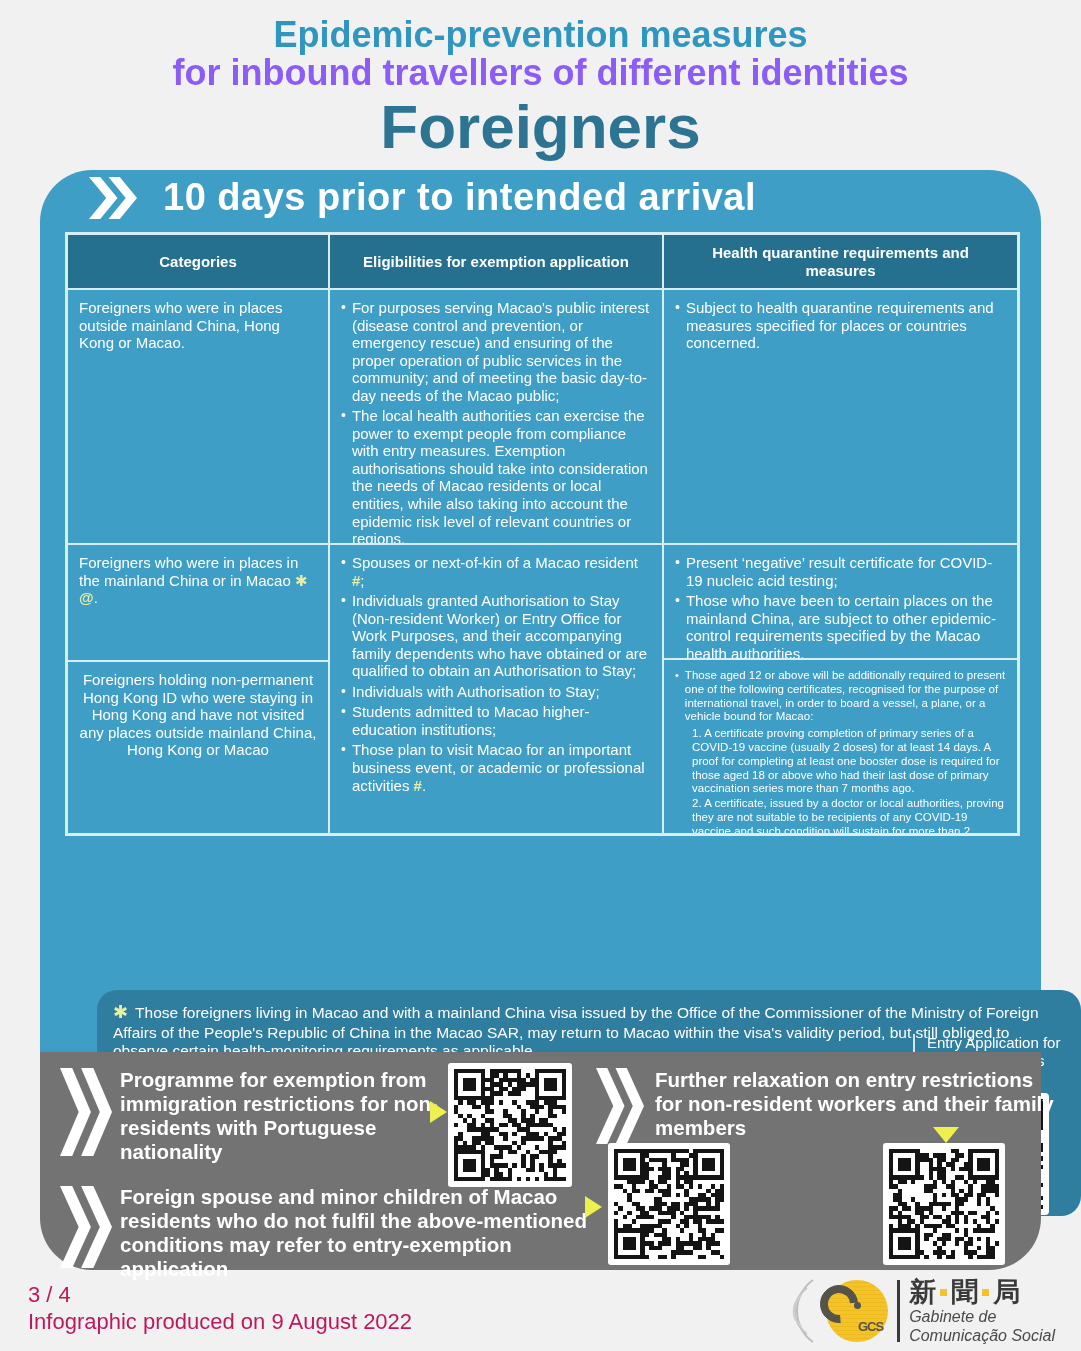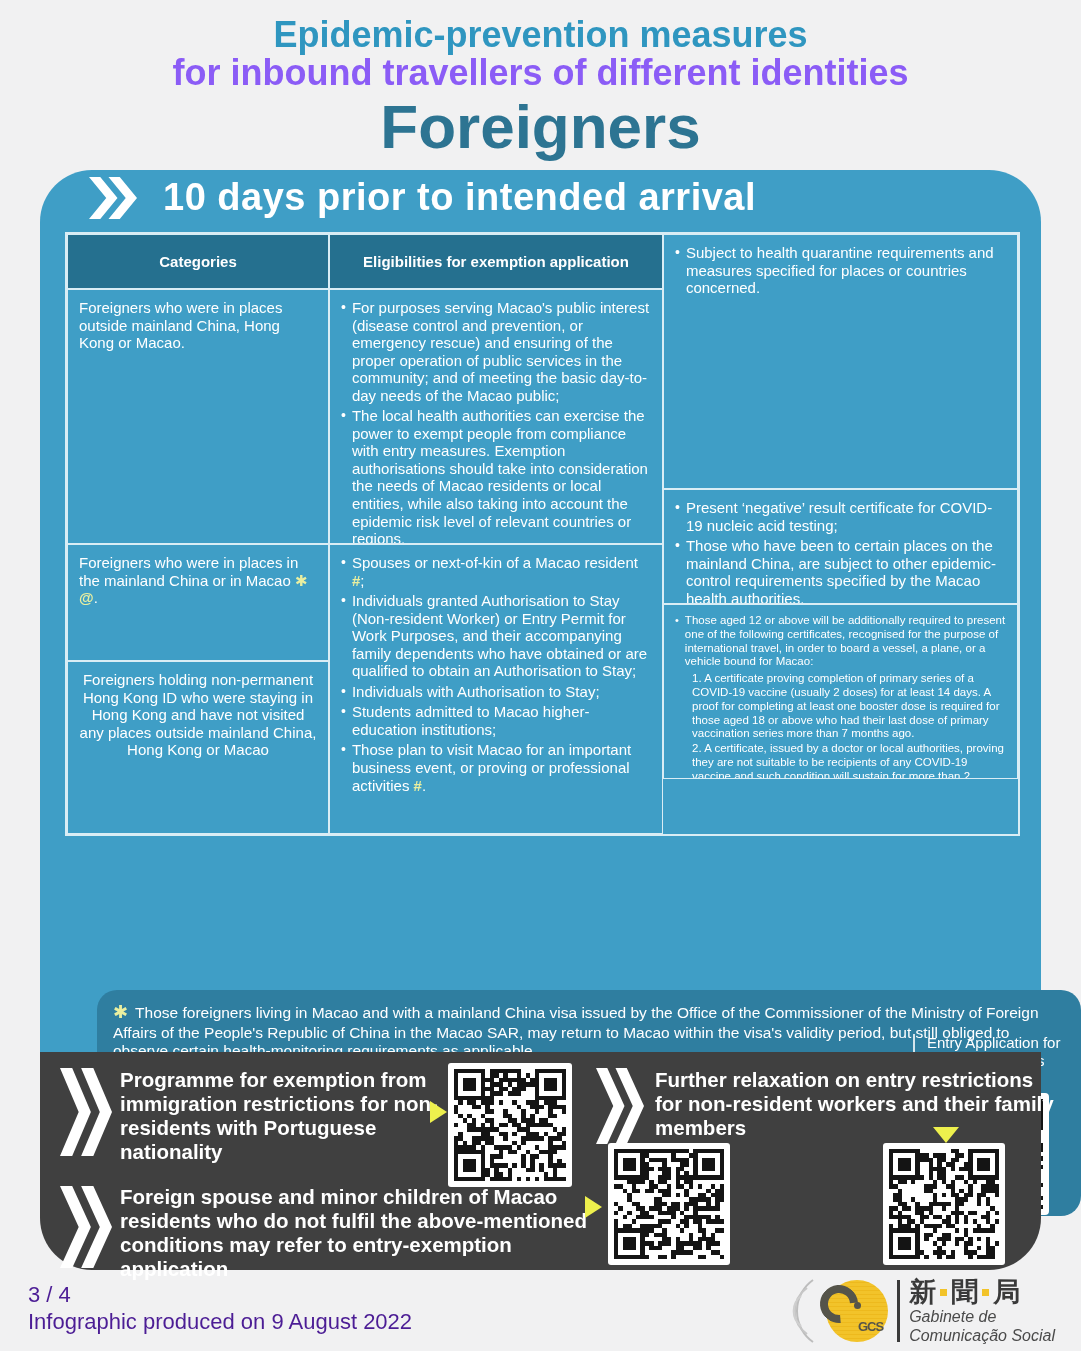--- a/index.html
+++ b/index.html
@@ -49,21 +49,21 @@
   .qr-entry { position:absolute; right:10px; top:44px; width:158px; height:172px;
               border-left:2px solid rgba(255,255,255,.8); padding-left:12px; }
   .qr-entry .lbl { font-size:15px; line-height:1.2; color:#fff; }
   .qr-frame { position:relative; width:122px; height:122px; background:#fff; border-radius:4px;
               padding:6px; margin-top:5px; }
   .qr-frame svg.qr { width:110px; height:110px; display:block; }
   .qr-logo { position:absolute; left:39px; top:39px; width:44px; height:44px; background:#fff; border-radius:6px; }
 
   
   .bottom { position:absolute; left:40px; top:1052px; width:1001px; height:218px;
-            background:#404040; border-radius:0 0 52px 52px; }
+            background:#737373; border-radius:0 0 52px 52px; }
   .link-text { position:absolute; color:#fff; font-weight:bold; font-size:20.5px; line-height:1.17; }
   .lt1 { left:80px;  top:16px;  width:318px; }
   .lt2 { left:615px; top:16px;  width:400px; }
   .lt3 { left:80px;  top:133px; width:475px; }
   .bchev { position:absolute; }
   .bc1 { left:20px;  top:16px; }
   .bc2 { left:556px; top:16px; }
   .bc3 { left:20px;  top:134px; }
   .tri-r { position:absolute; width:0; height:0;
            border-top:11px solid transparent; border-bottom:11px solid transparent;
@@ -80,21 +80,21 @@
   .qr-plain { position:absolute; background:#fff; padding:6px; border-radius:3px; }
   .qr-plain svg.qr { display:block; }
   .qp1 { left:408px; top:11px;  width:124px; height:124px; }
   .qp1 svg.qr { width:112px; height:112px; }
   .qp2 { left:568px; top:91px;  width:122px; height:122px; }
   .qp2 svg.qr { width:110px; height:110px; }
   .qp3 { left:843px; top:91px;  width:122px; height:122px; }
   .qp3 svg.qr { width:110px; height:110px; }
 
   
-  .footer-text { position:absolute; left:28px; top:1281px; color:#4c1d95; font-size:22px; line-height:27px; }
+  .footer-text { position:absolute; left:28px; top:1281px; color:#be185d; font-size:22px; line-height:27px; }
   .logo { position:absolute; right:26px; top:1274px; height:74px; display:flex; align-items:center; gap:9px; }
   .arcs { display:block; }
   .disc { position:relative; width:62px; height:62px; border-radius:50%;
           background:repeating-linear-gradient(0deg,#f2c32a 0 3px,#edb91d 3px 4px); }
   .disc .cres { position:absolute; left:-6px; top:5px; width:38px; height:38px; border-radius:50%;
                 border:8px solid #55544a; border-right-color:transparent; transform:rotate(40deg); }
   .disc .cdot { position:absolute; left:28px; top:22px; width:7px; height:7px; border-radius:50%; background:#55544a; }
   .disc .mark { position:absolute; right:5px; bottom:8px; font-size:13px; font-weight:bold; color:#55544a; letter-spacing:-1px; }
   .vbar { width:3px; height:62px; background:#3a3a3a; }
   .logo-txt .cn { font-size:27px; font-weight:bold; color:#3a3a3a; line-height:30px; display:flex; align-items:center; }
@@ -149,38 +149,39 @@
               <p>The local health authorities can exercise the power to exempt people from compliance with entry measures. Exemption authorisations should take into consideration the needs of Macao residents or local entities, while also taking into account the epidemic risk level of relevant countries or regions.</p>
             </div>
         </div>
         <div class="cell h290">
           <div class="bullet">
               <span class="dot">•</span>
               <p><span>Spouses or next-of-kin of a Macao resident </span><span class="sym">#</span><span>;</span></p>
             </div>
           <div class="bullet">
               <span class="dot">•</span>
-              <p><span>Individuals granted Authorisation to Stay (Non-resident Worker) or Entry Permit for Work Purposes, and their accompanying family dependents who have obtained or are qualified to obtain an Authorisation to Stay;</span><span class="sym"></span><span></span></p>
+              <p><span>Individuals granted Authorisation to Stay (Non-resident Worker) or Entry Office for Work Purposes, and their accompanying family dependents who have obtained or are qualified to obtain an Authorisation to Stay;</span><span class="sym"></span><span></span></p>
             </div>
           <div class="bullet">
               <span class="dot">•</span>
               <p><span>Individuals with Authorisation to Stay;</span><span class="sym"></span><span></span></p>
             </div>
           <div class="bullet">
               <span class="dot">•</span>
               <p><span>Students admitted to Macao higher-education institutions;</span><span class="sym"></span><span></span></p>
             </div>
           <div class="bullet">
               <span class="dot">•</span>
-              <p><span>Those plan to visit Macao for an important business event, or proving or professional activities </span><span class="sym">#</span><span>.</span></p>
+              <p><span>Those plan to visit Macao for an important business event, or academic or professional activities </span><span class="sym">#</span><span>.</span></p>
             </div>
         </div>
       </div>
 
       <div class="tcol c3">
+        <div class="cell th">Health quarantine requirements and measures</div>
         <div class="cell h255">
           <div class="bullet">
               <span class="dot">•</span>
               <p>Subject to health quarantine requirements and measures specified for places or countries concerned.</p>
             </div>
         </div>
         <div class="cell h115">
           <div class="bullet">
               <span class="dot">•</span>
               <p>Present ‘negative’ result certificate for COVID-19 nucleic acid testing;</p>

